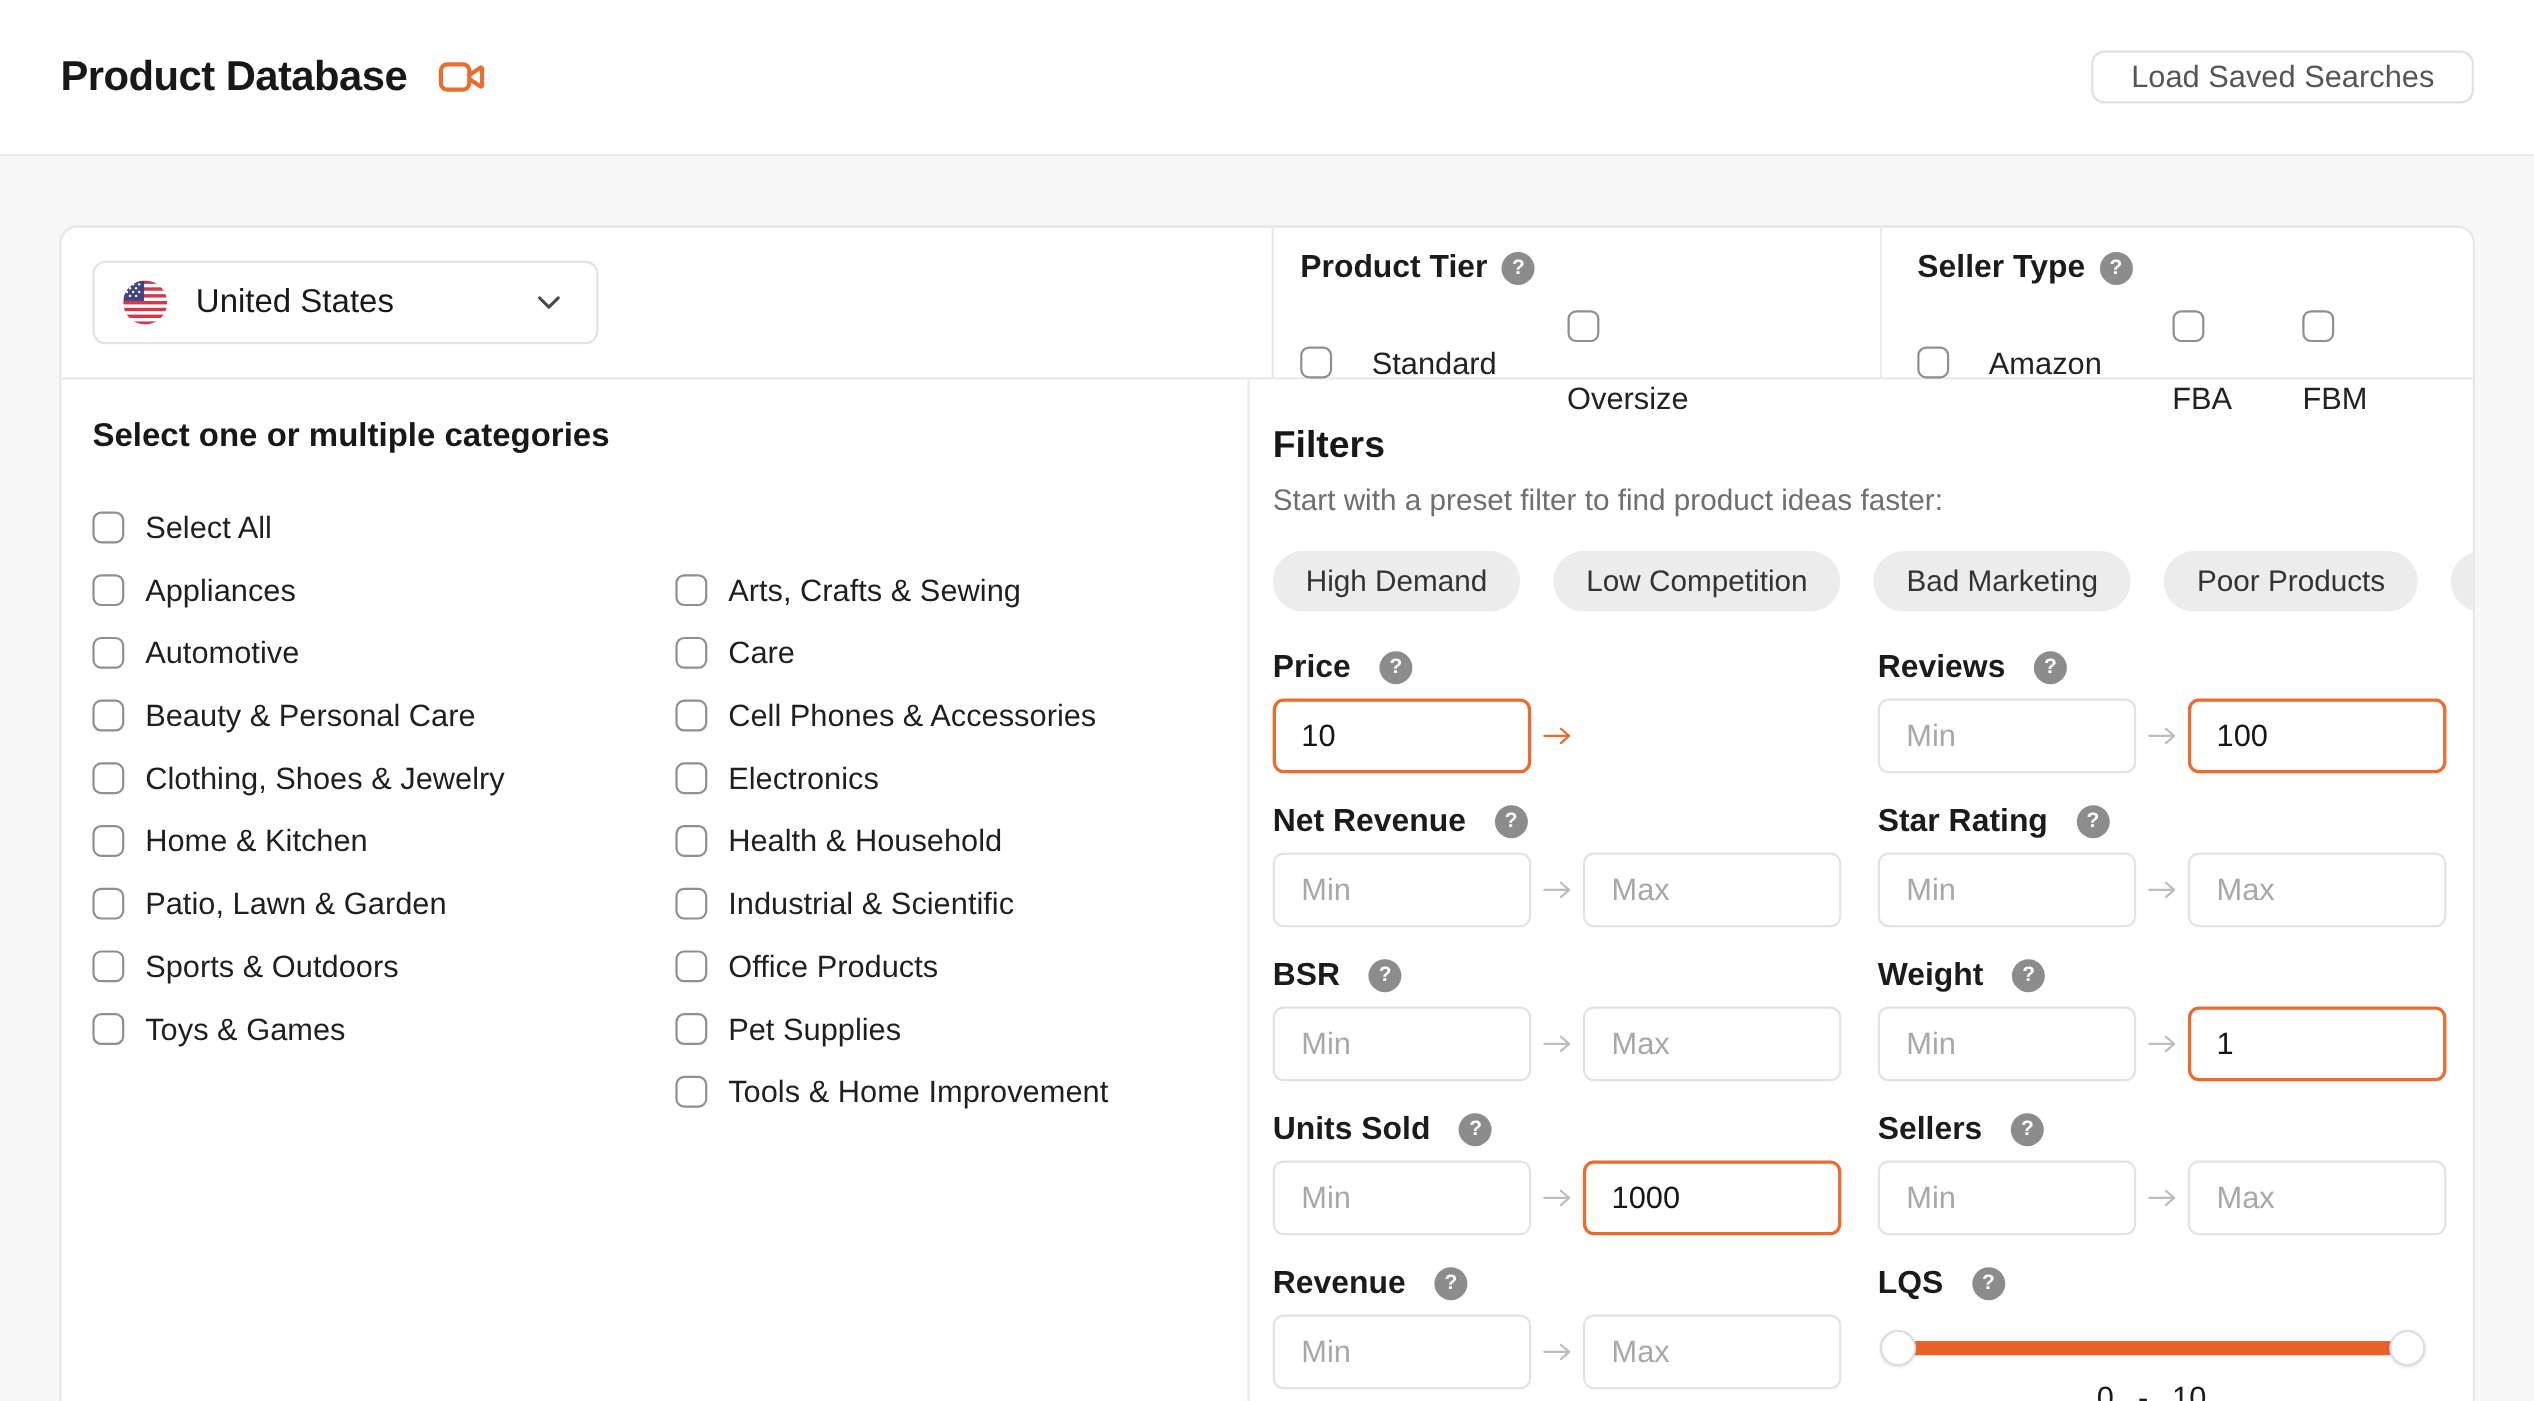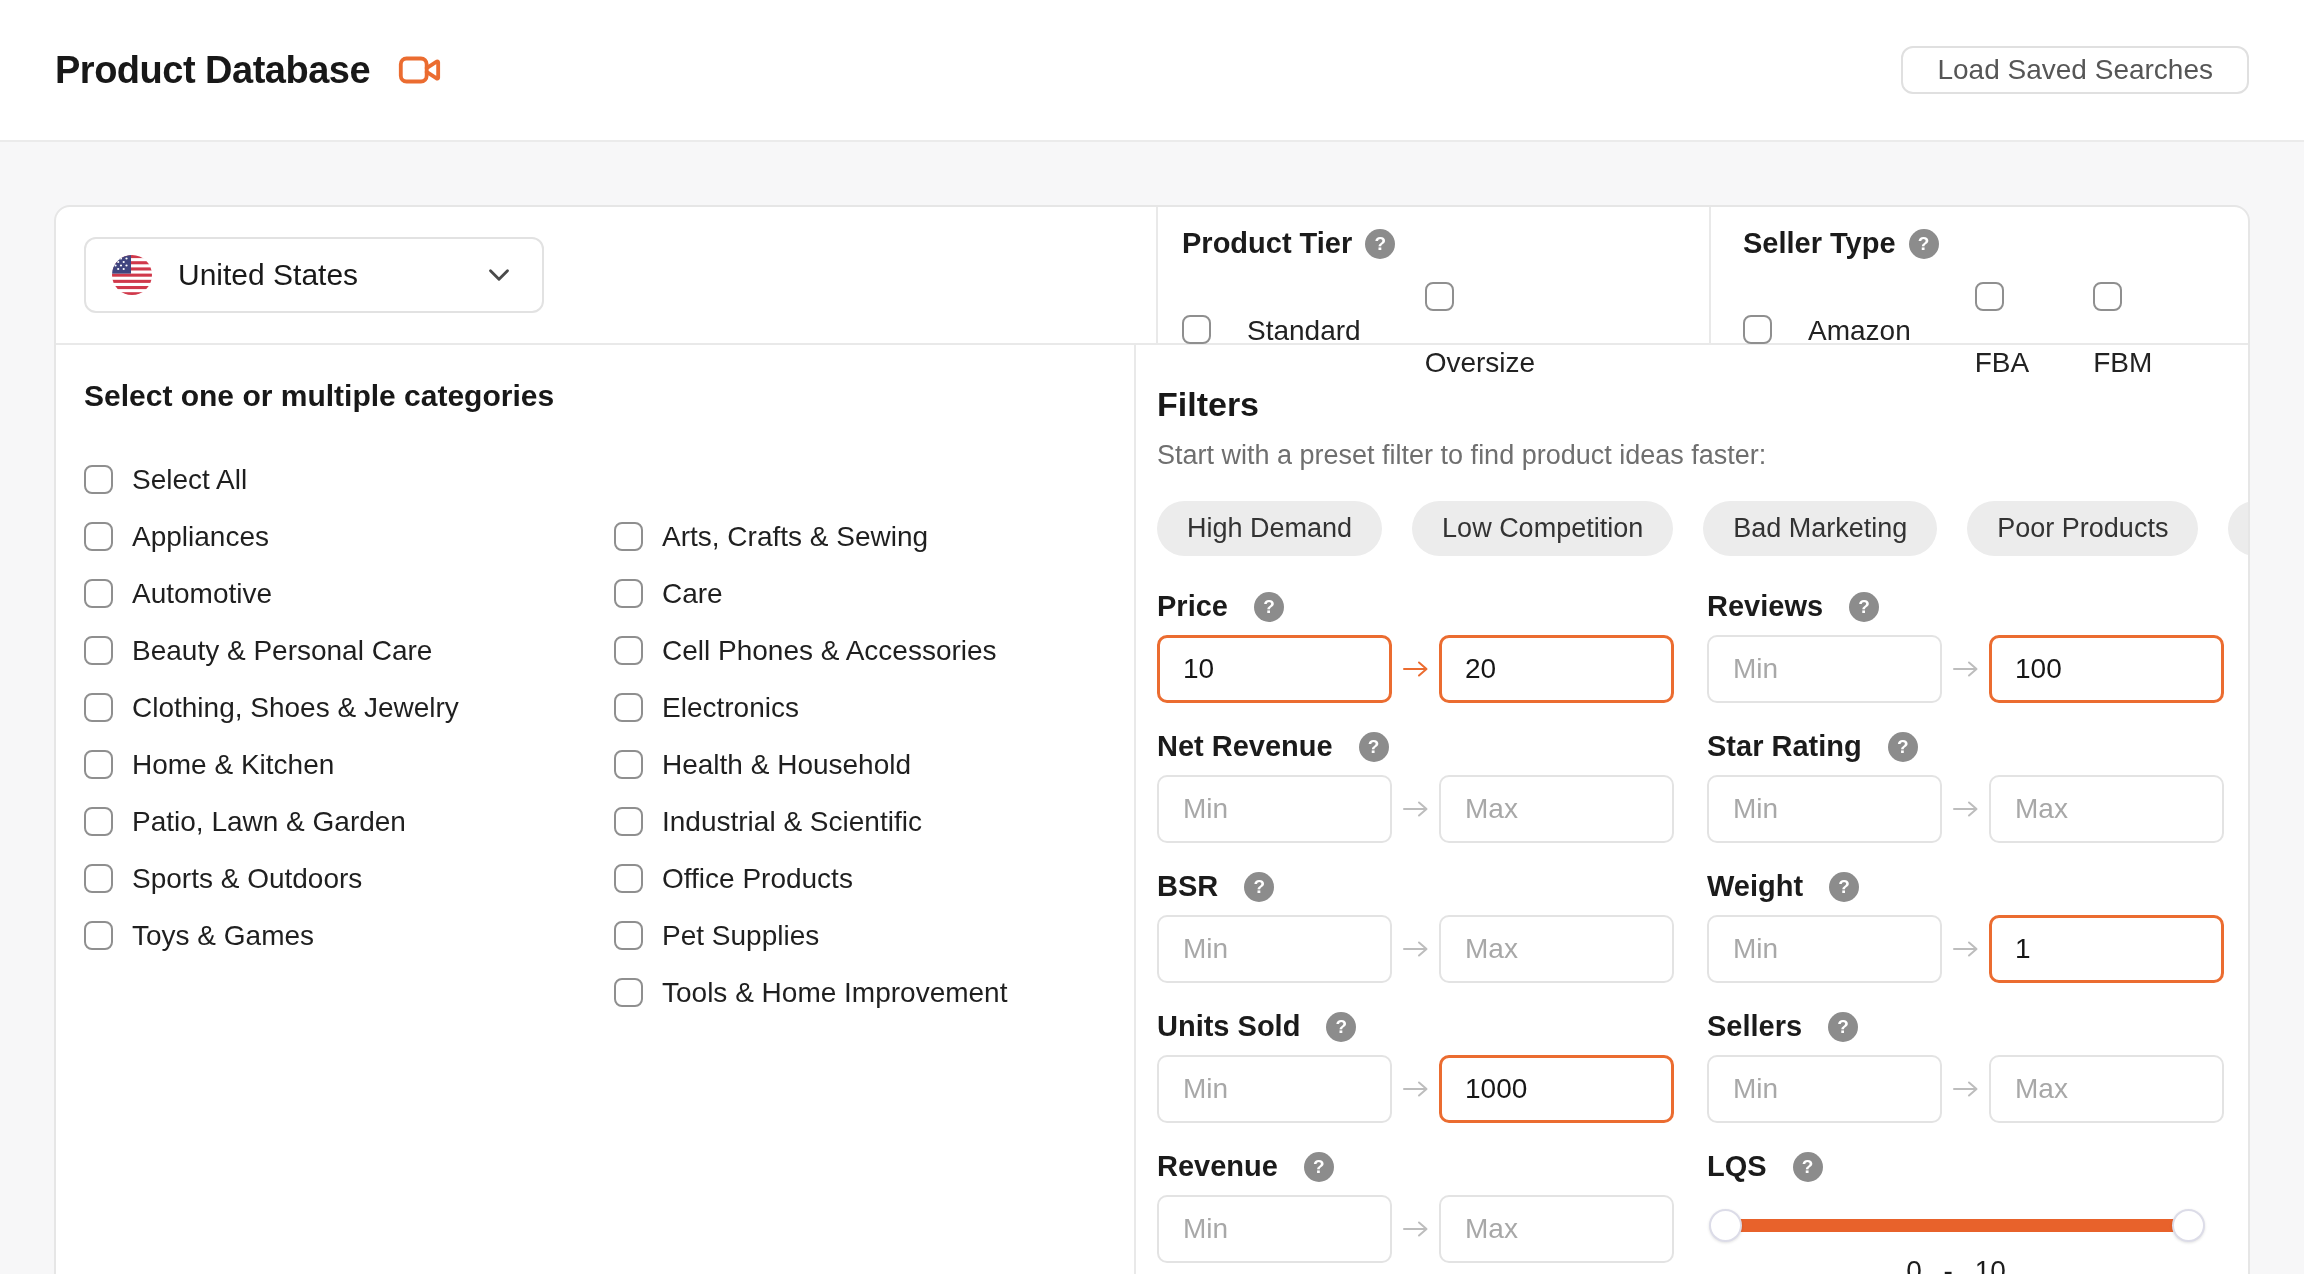--- a/index.html
+++ b/index.html
@@ -303,21 +303,20 @@
               <span>Price</span>
               <span class="help">?</span>
             </div>
           <div class="range-row">
             <input class="rinput active" value="10" style="">
             <span class="arrow orange">
                 <svg width="28" height="18" viewBox="0 0 28 18" fill="none" stroke="currentColor" stroke-width="2" stroke-linecap="round" stroke-linejoin="round">
                   <path d="M2 9h22M17 2.5 24.5 9 17 15.5"></path>
                 </svg>
               </span>
-            <input class="rinput active" value="20" style="">
           </div>
         </div>
 
         <div class="field">
           <div class="field-label">
               <span>Reviews</span>
               <span class="help">?</span>
             </div>
           <div class="range-row">
             <input class="rinput" placeholder="Min" style="">

